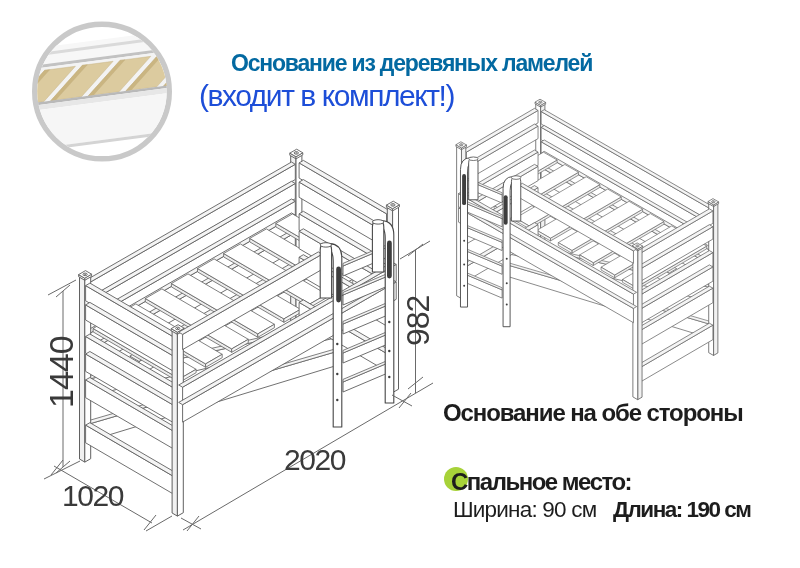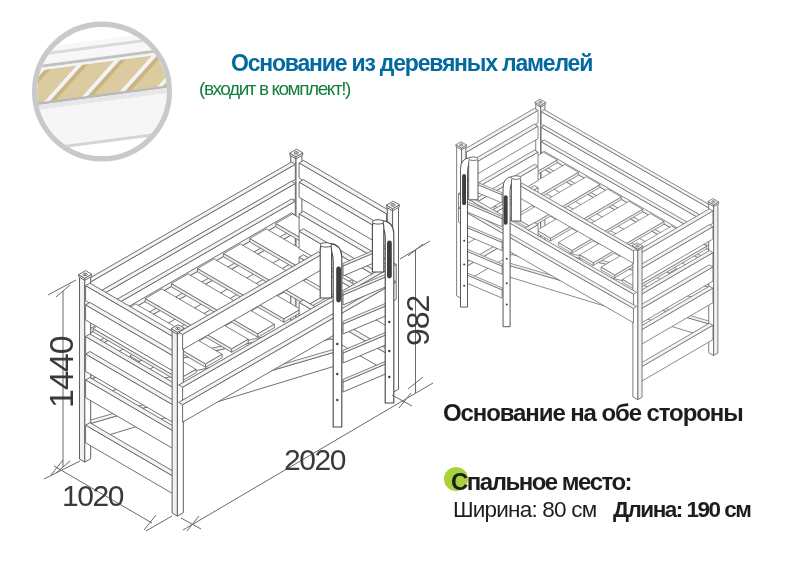--- a/index.html
+++ b/index.html
@@ -1,18 +1,18 @@
 <!DOCTYPE html>
 <html><head><meta charset="utf-8">
 <style>
   html,body{margin:0;padding:0;background:#ffffff;width:800px;height:568px;overflow:hidden;}
   body{font-family:"Liberation Sans", sans-serif;position:relative;}
   div{line-height:1.18;}
   .h1{position:absolute;left:200px;top:50px;font-size:23px;font-weight:bold;color:#0369a1;letter-spacing:-1.2px;white-space:nowrap;margin-left:31px;}
-  .h2{position:absolute;left:199px;top:77.5px;font-size:19px;font-weight:normal;color:#15803d;letter-spacing:-1.45px;white-space:nowrap;}
+  .h2{position:absolute;left:199px;top:77.5px;font-size:30px;font-weight:normal;color:#1d4ed8;letter-spacing:-1.45px;white-space:nowrap;}
   .h3{position:absolute;left:443px;top:399px;font-size:24px;font-weight:bold;color:#1d1d1d;letter-spacing:-1.1px;white-space:nowrap;}
   .h4{position:absolute;left:451px;top:468px;font-size:24px;font-weight:bold;color:#1d1d1d;letter-spacing:-1.5px;white-space:nowrap;text-align:right;}
   .h5a{position:absolute;left:453px;top:497px;font-size:22.5px;font-weight:normal;color:#1d1d1d;letter-spacing:-0.8px;white-space:nowrap;}
   .h5b{position:absolute;left:613px;top:497px;font-size:22.5px;font-weight:bold;color:#1d1d1d;letter-spacing:-1.5px;white-space:nowrap;}
   .gdot{position:absolute;left:443.5px;top:466.5px;width:24px;height:24px;border-radius:50%;background:#a7d239;}
 </style></head>
 <body>
 <svg width="800" height="568" viewBox="0 0 800 568" xmlns="http://www.w3.org/2000/svg" style="position:absolute;left:0;top:0">
 
   <g>
@@ -260,15 +260,15 @@
 <div class="h1">Основание из деревяных ламелей</div>
 
 <div class="h2">(входит в комплект!)</div>
 
 <div class="h3">Основание на обе стороны</div>
 
 <div class="gdot"></div>
 
 <div class="h4">Спальное место:</div>
 
-<div class="h5a">Ширина: 80 см</div>
+<div class="h5a">Ширина: 90 см</div>
 
 <div class="h5b">Длина: 190 см</div>
 
 </body></html>

